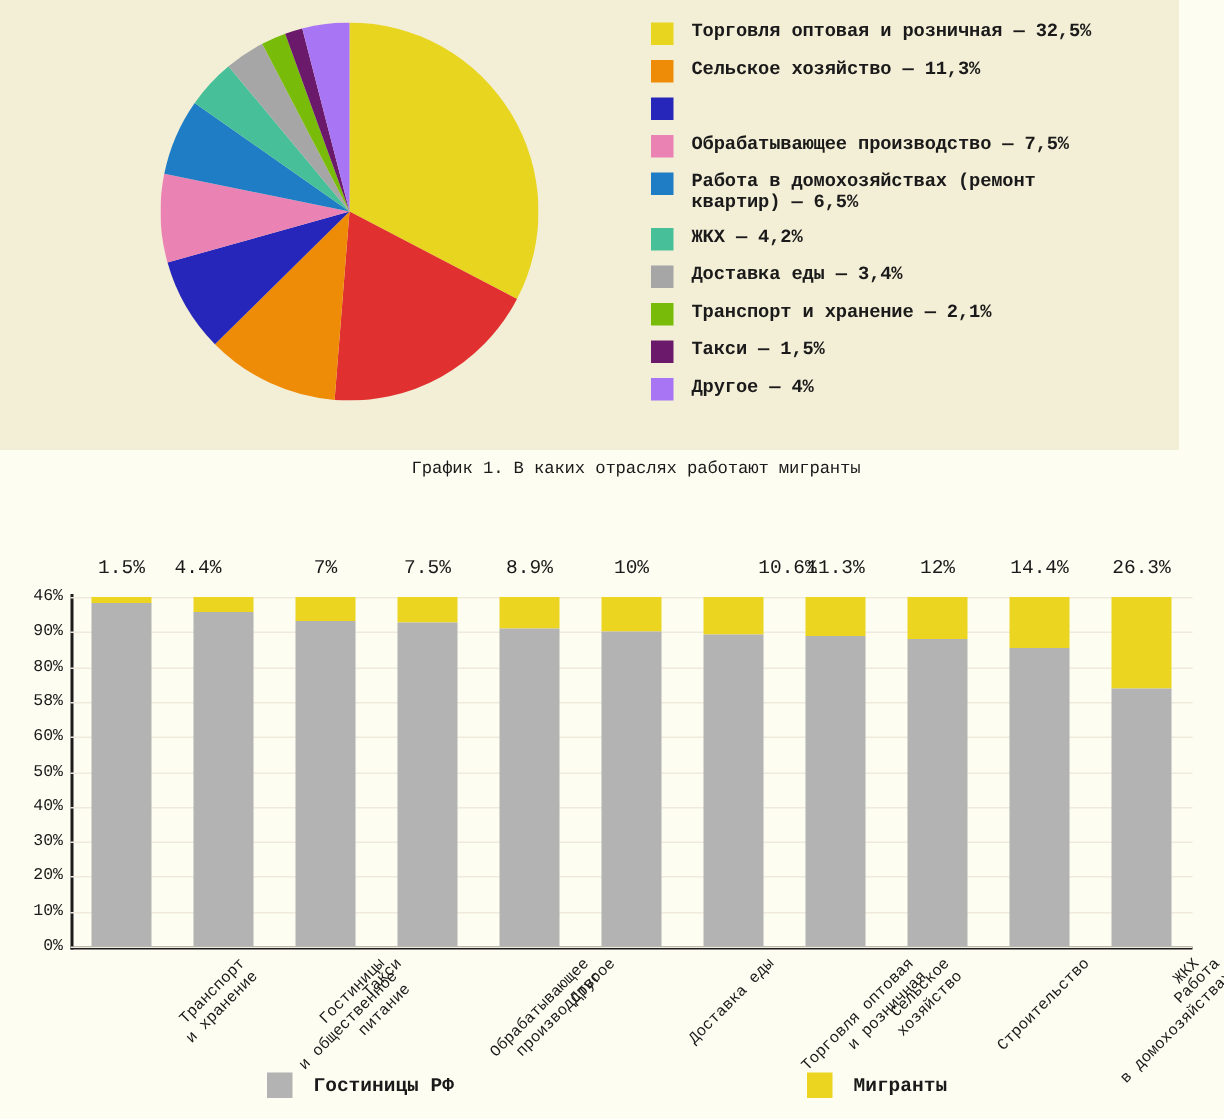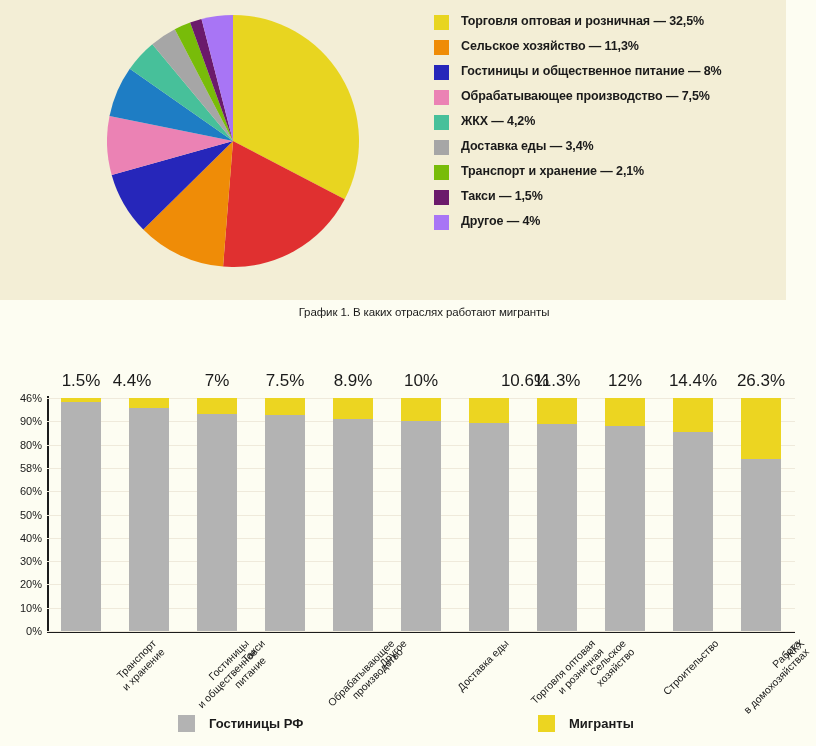--- a/index.html
+++ b/index.html
@@ -3,21 +3,21 @@
 <meta charset="utf-8">
 <style>
   * { box-sizing: border-box; }
   html, body {
     margin: 0; padding: 0;
     width: 816px; height: 746px;
     background: #fdfdf2;
     font-family: "Liberation Sans", sans-serif;
     overflow: hidden;
   }
-  #root { position: relative; width: 816px; height: 746px; }
+  #root { position: relative; width: 816px; height: 746px; font-family: Liberation Mono, monospace; }
 
   
   .pie-panel {
     position: absolute; left: 0; top: 0;
     width: 786px; height: 300px;
     background: #f3eed6;
   }
   .pie-wrap {
     position: absolute; left: 107px; top: 15px;
     width: 252px; height: 252px;
@@ -78,21 +78,21 @@
   .bar-col {
     position: absolute; bottom: 0;
     display: flex; flex-direction: column; justify-content: flex-end;
     height: 100%;
   }
   .seg-mig { background: #ecd521; width: 100%; }
   .seg-cit { background: #b3b3b3; width: 100%; }
 
   .toplabel {
     position: absolute; top: 16px;
-    font-size: 17px; color: #1a1a1a; text-align: left;
+    font-size: 13px; color: #1a1a1a; text-align: left;
     transform: translateX(-50%); white-space: nowrap;
   }
 
   .xlabel {
     position: absolute; top: 282px;
     font-size: 10.5px; color: #1a1a1a;
     transform-origin: right top; transform: rotate(-45deg);
     text-align: right; white-space: pre-line; line-height: 12px;
   }
 
@@ -128,25 +128,28 @@
         <div class="legend-row">
           <span class="legend-sw" style="background: rgb(232, 213, 32);"></span>
           <span class="legend-label">Торговля оптовая и розничная — 32,5%</span>
         </div>
         <div class="legend-row">
           <span class="legend-sw" style="background: rgb(239, 140, 7);"></span>
           <span class="legend-label">Сельское хозяйство — 11,3%</span>
         </div>
         <div class="legend-row">
           <span class="legend-sw" style="background: rgb(38, 38, 186);"></span>
-          <span class="legend-label">Гостиницы и общественное питание — 8%</span>
         </div>
         <div class="legend-row">
           <span class="legend-sw" style="background: rgb(235, 130, 180);"></span>
           <span class="legend-label">Обрабатывающее производство — 7,5%</span>
+        </div>
+        <div class="legend-row">
+          <span class="legend-sw" style="background: rgb(30, 125, 196);"></span>
+          <span class="legend-label">Работа в домохозяйствах (ремонт<br>квартир) — 6,5%</span>
         </div>
         <div class="legend-row">
           <span class="legend-sw" style="background: rgb(71, 192, 154);"></span>
           <span class="legend-label">ЖКХ — 4,2%</span>
         </div>
         <div class="legend-row">
           <span class="legend-sw" style="background: rgb(166, 166, 166);"></span>
           <span class="legend-label">Доставка еды — 3,4%</span>
         </div>
         <div class="legend-row">

